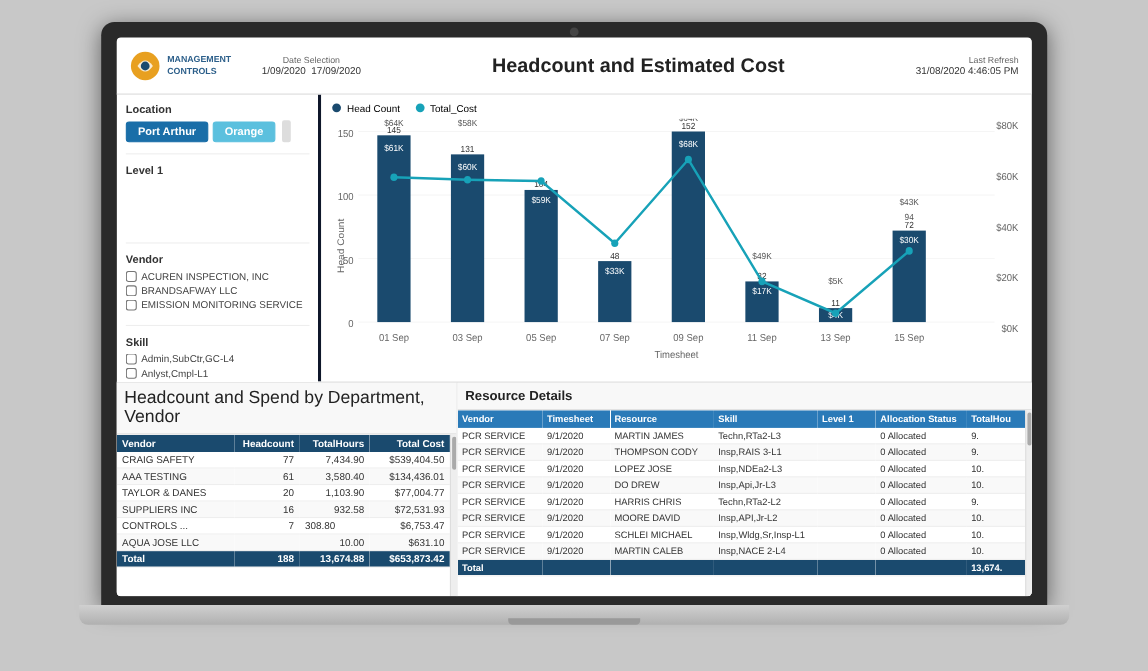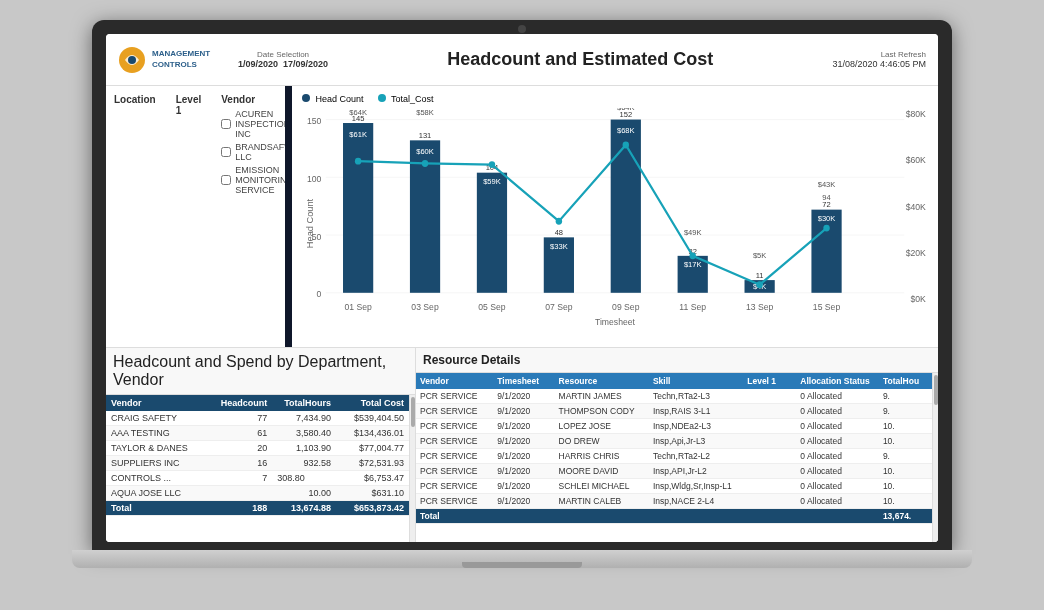--- a/index.html
+++ b/index.html
@@ -109,21 +109,21 @@
       flex-direction: column;
       align-items: center;
       font-size: 9px;
     }
     .date-selection-label {
       color: #666;
       font-size: 8px;
     }
     .date-selection-value {
       color: #333;
-      font-weight: bold;
+      font-weight: normal;
       font-size: 9px;
     }
     .header-title {
       flex: 1;
       text-align: center;
       font-size: 18px;
       font-weight: bold;
       color: #222;
     }
     .last-refresh {
@@ -147,24 +147,24 @@
       display: flex;
       flex-direction: row;
       gap: 0;
       overflow: hidden;
     }
 
     
     .sidebar {
       width: 186px;
       background: #fff;
-      border-right: 7px solid #0f172a;
+      border-right: 3px solid #0f172a;
       padding: 8px;
       display: flex;
-      flex-direction: row;
+      flex-direction: column;
       gap: 10px;
       overflow-y: auto;
     }
     .sidebar-section-label {
       font-size: 10px;
       font-weight: bold;
       color: #333;
       margin-bottom: 4px;
     }
     .location-buttons {
@@ -392,20 +392,25 @@
             <div class="last-refresh-label">Last Refresh</div>
             <div class="last-refresh-value">31/08/2020 4:46:05 PM</div>
           </div>
         </div>
 
         <div class="main">
 
           <div class="sidebar">
             <div>
               <div class="sidebar-section-label">Location</div>
+              <div class="location-buttons">
+                <button class="loc-btn active">Port Arthur</button>
+                <button class="loc-btn secondary">Orange</button>
+                <div class="loc-scrollbar"></div>
+              </div>
             </div>
 
             <hr class="divider-h">
 
             <div class="level1-area">
               <div class="sidebar-section-label">Level 1</div>
             </div>
 
             <hr class="divider-h">
 

